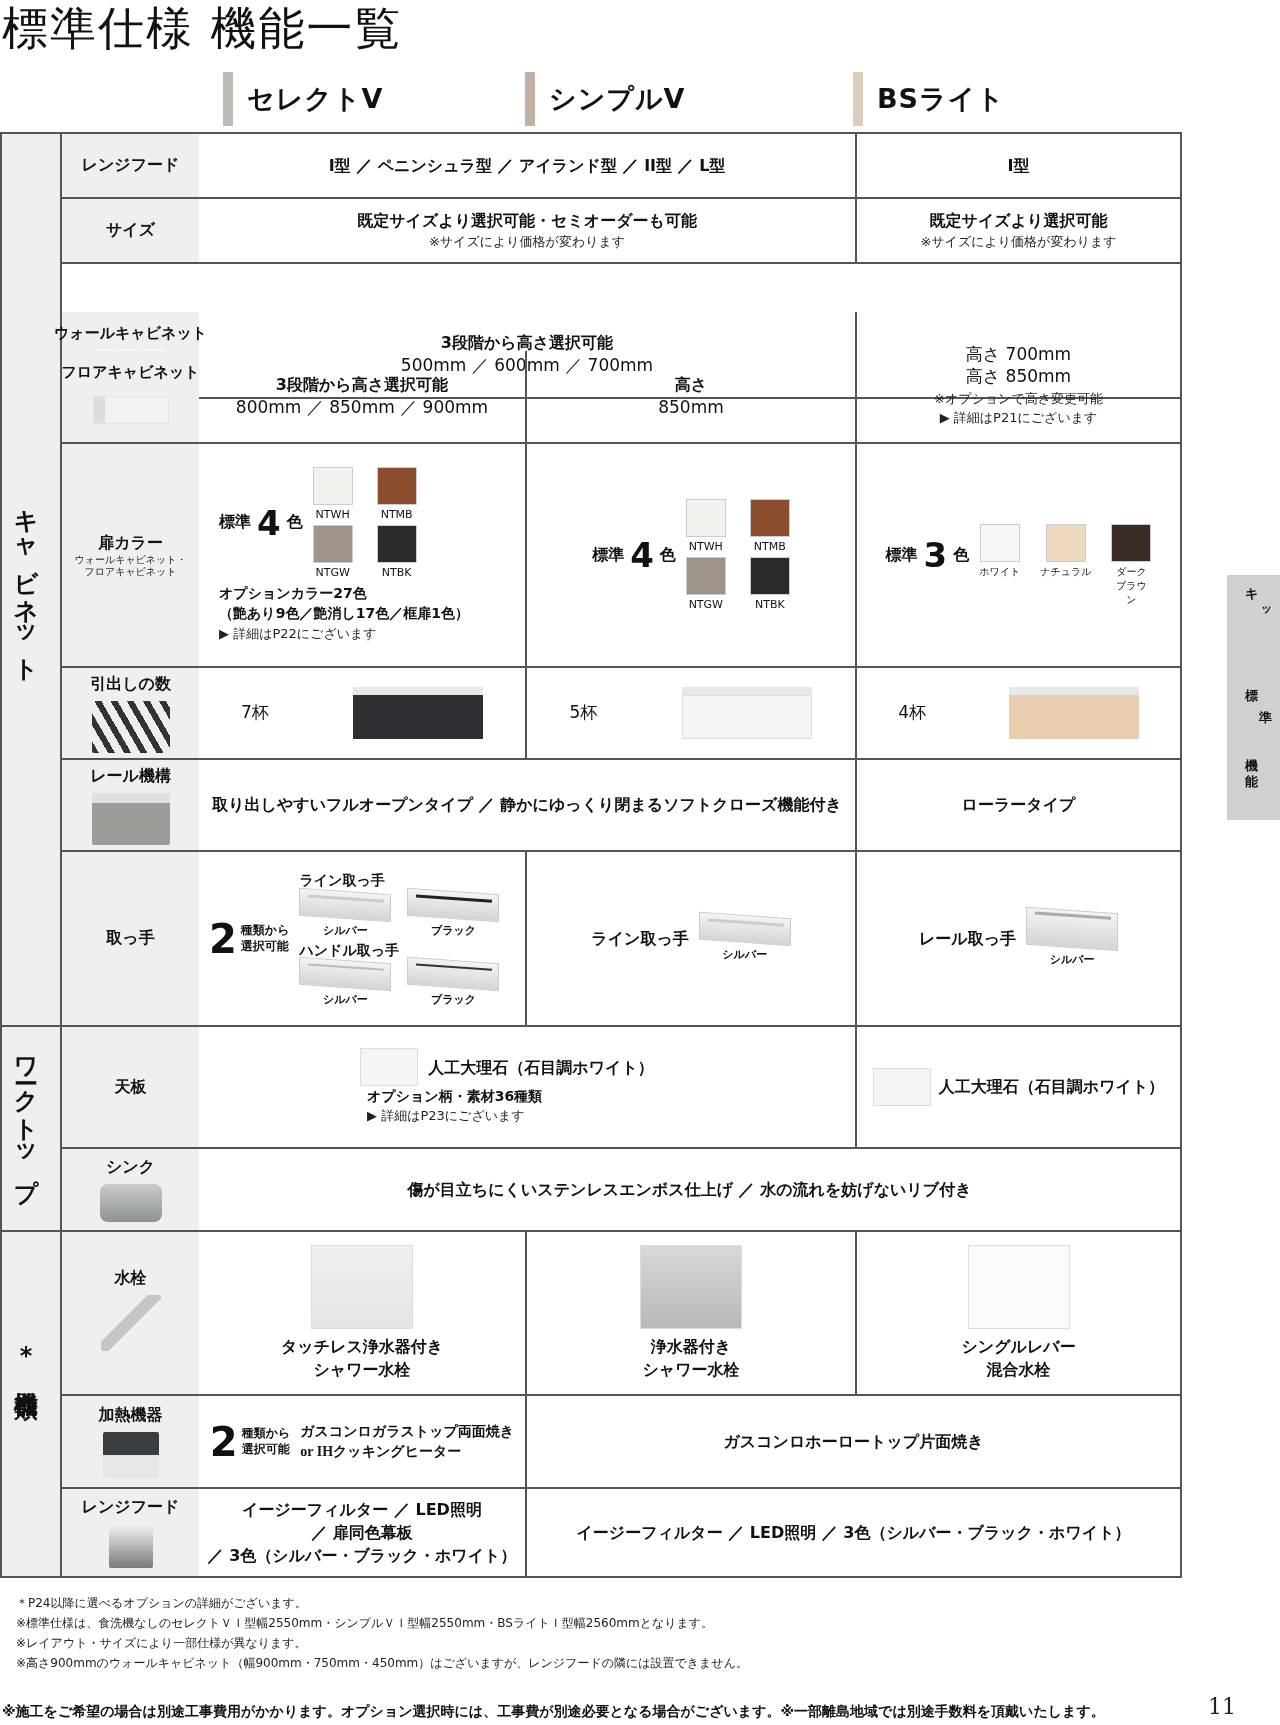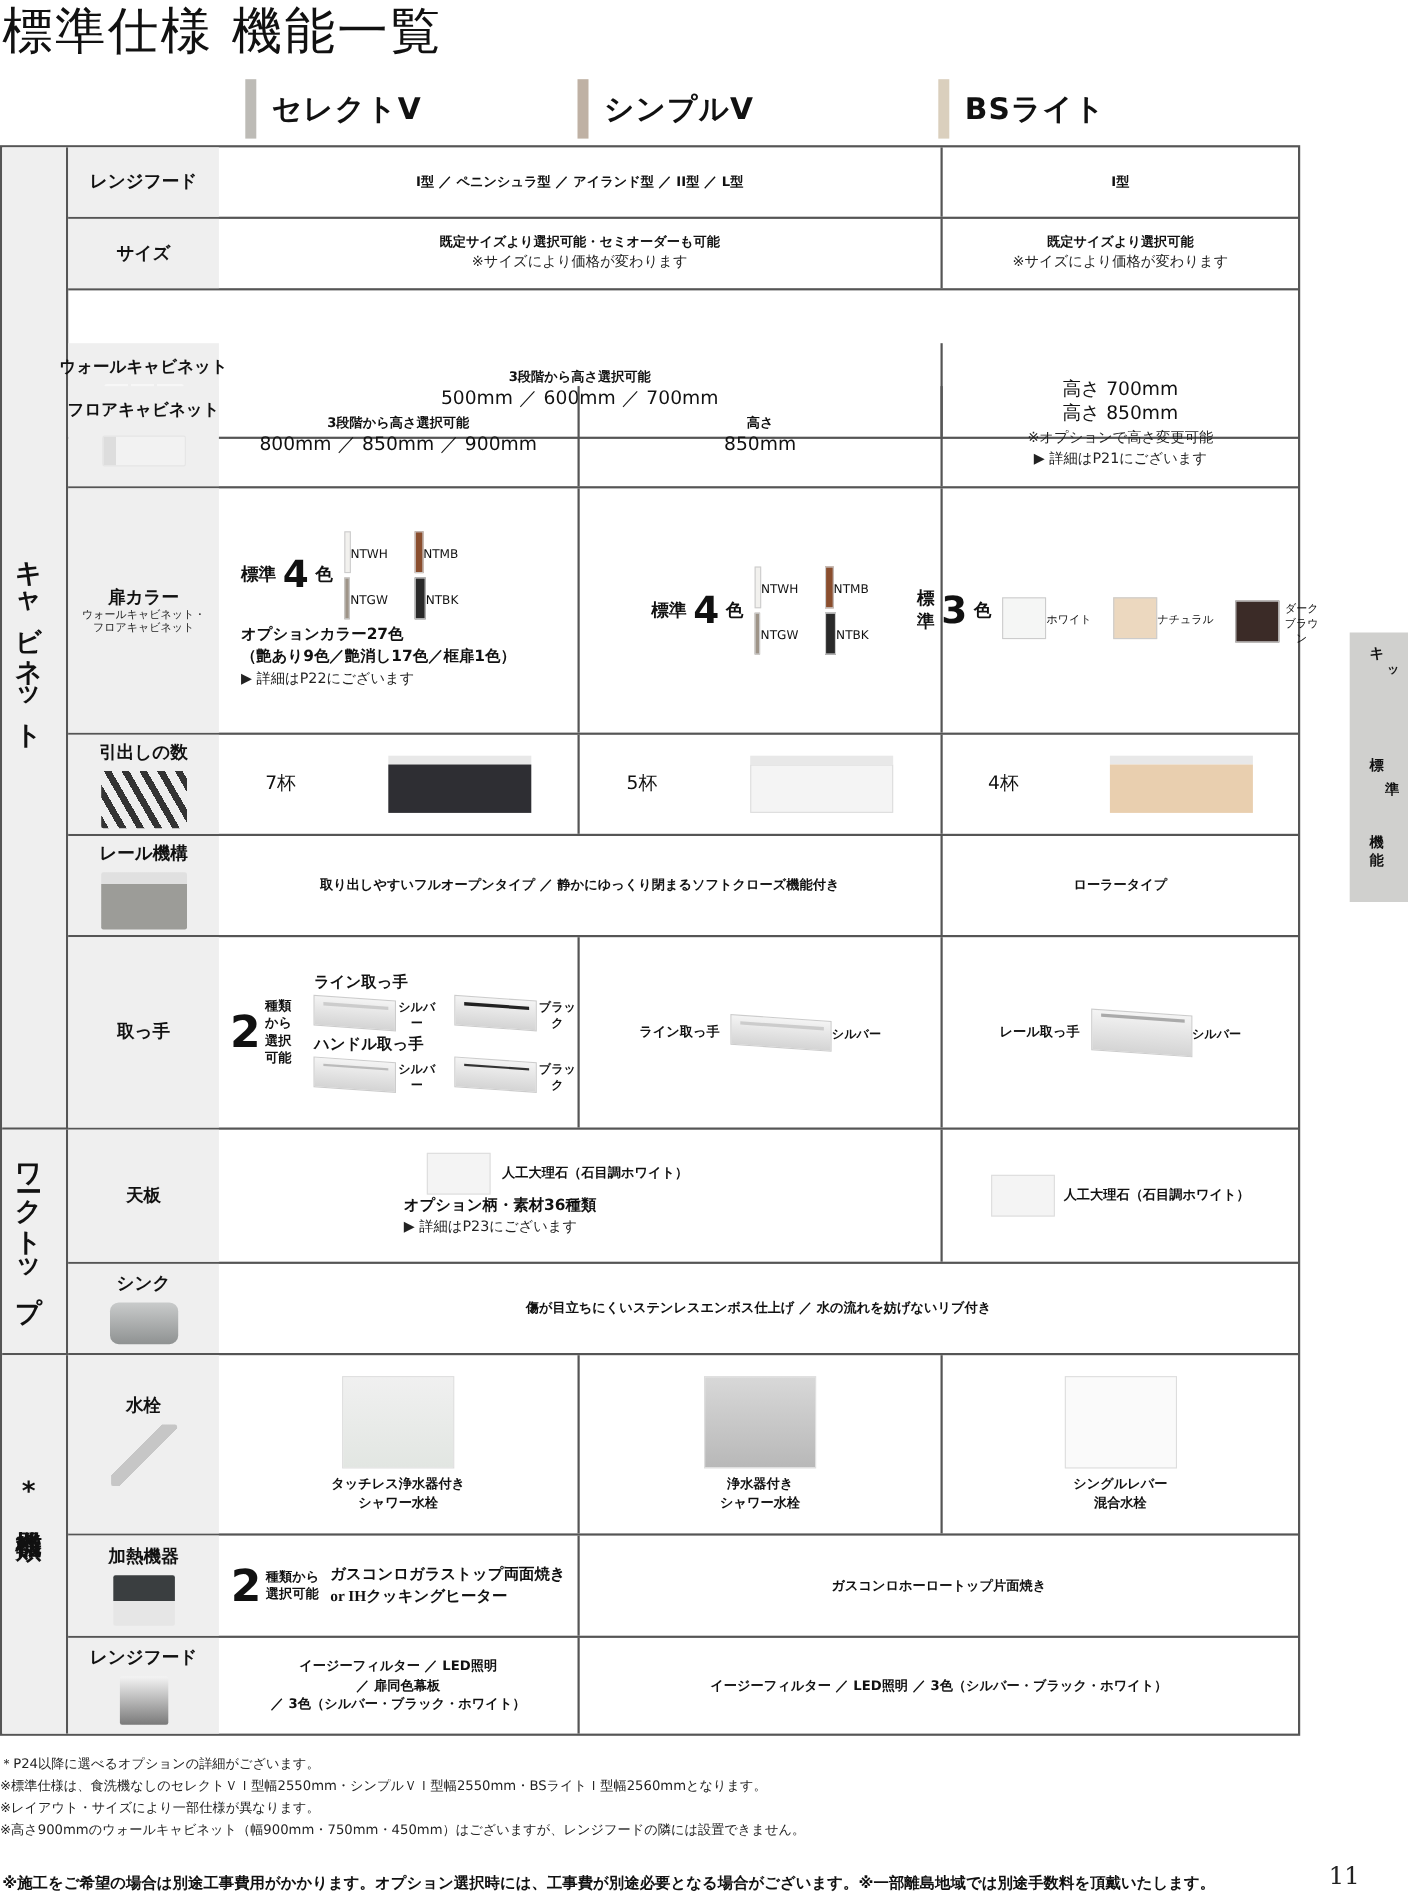--- a/index.html
+++ b/index.html
@@ -18,53 +18,53 @@
 
   .row { position: absolute; left: 60px; right: 0; border-bottom: 2px solid #555; }
   .row.last { border-bottom: none; }
   .lbl { position: absolute; left: 0; top: 0; bottom: 0; width: 137px; background: #efefef; display: flex; flex-direction: column; align-items: center; justify-content: center; padding: 4px; }
   .lbl .t { font-size: 16px; font-weight: bold; white-space: nowrap; }
   .lbl .sub { font-size: 10px; color: #222; text-align: center; line-height: 1.2; }
   .lbl .thumb { margin-top: 6px; border-radius: 2px; }
 
   .cell { position: absolute; top: 0; bottom: 0; display: flex; flex-direction: column; align-items: center; justify-content: center; text-align: center; border-right: 2px solid #555; }
   .cell.noborder { border-right: none; }
-  .c-main { font-size: 12px; font-weight: bold; line-height: 1.45; }
+  .c-main { font-size: 16px; font-weight: bold; line-height: 1.45; }
   .c-mm { font-size: 17px; font-weight: 500; line-height: 1.4; }
   .c-note { font-size: 13px; color: #222; line-height: 1.5; }
 
   
   .c1 { left: 137px; width: 328px; }   
   .c12 { left: 137px; width: 658px; }  
   .c2 { left: 465px; width: 330px; }   
   .c3 { left: 795px; right: 0; }       
   .c123 { left: 137px; right: 0; text-align: center; }
 
   .swatch-block { display: flex; align-items: center; }
   .std { font-size: 16px; font-weight: bold; display: flex; align-items: center; margin-right: 10px; }
   .std .num { font-size: 34px; font-weight: bold; margin: 0 6px; }
   .sw-grid { display: grid; grid-template-columns: 40px 40px; column-gap: 24px; row-gap: 4px; }
-  .sw { display: flex; flex-direction: row; align-items: center; }
+  .sw { display: flex; flex-direction: column; align-items: center; }
   .sw .box { width: 40px; height: 38px; border: 1px solid #ccc; }
   .sw .cap { font-size: 11px; font-weight: 500; margin-top: 3px; white-space: nowrap; }
   .sw-row { display: flex; gap: 20px; }
 
   .kitchen { width: 130px; height: 52px; position: relative; border-radius: 2px; }
   .kitchen .top { position: absolute; left: 0; right: 0; top: 0; height: 8px; background: #e8e8e8; }
   .kitchen .body { position: absolute; left: 0; right: 0; top: 8px; bottom: 0; }
 
   .handle-img { width: 92px; height: 28px; background: linear-gradient(#f4f4f4, #d4d4d4); position: relative; transform: skewY(4deg); border: 1px solid #ccc; }
   .handle-img .line { position: absolute; left: 8px; right: 6px; top: 5px; height: 3px; }
   .hcap { font-size: 11px; font-weight: bold; margin-top: 4px; }
 
   .two { display: flex; align-items: center; }
   .two .n { font-size: 40px; font-weight: bold; line-height: 1; margin-right: 4px; }
   .two .s { font-size: 12px; font-weight: bold; line-height: 1.3; text-align: left; }
 
-  .footnotes { position: absolute; left: 0; top: 1593px; font-size: 12px; line-height: 20px; color: #222; }
+  .footnotes { position: absolute; left: 16px; top: 1593px; font-size: 12px; line-height: 20px; color: #222; }
   .footer-bar { position: absolute; left: 2px; top: 1703px; font-size: 14px; font-weight: bold; color: #111; }
   .page-num { position: absolute; left: 1208px; top: 1694px; font-family: "DejaVu Serif", "Liberation Serif", serif; font-size: 22px; color: #222; }
 
   .side-tab { position: absolute; left: 1227px; top: 575px; width: 53px; height: 245px; background: #d0d0ce; }
   .side-tab span { position: absolute; font-size: 13px; font-weight: bold; color: #111; }
 
   .img-ph { background: #f4f4f4; border: 1px solid #ddd; }
 </style>
 </head>
 <body>

